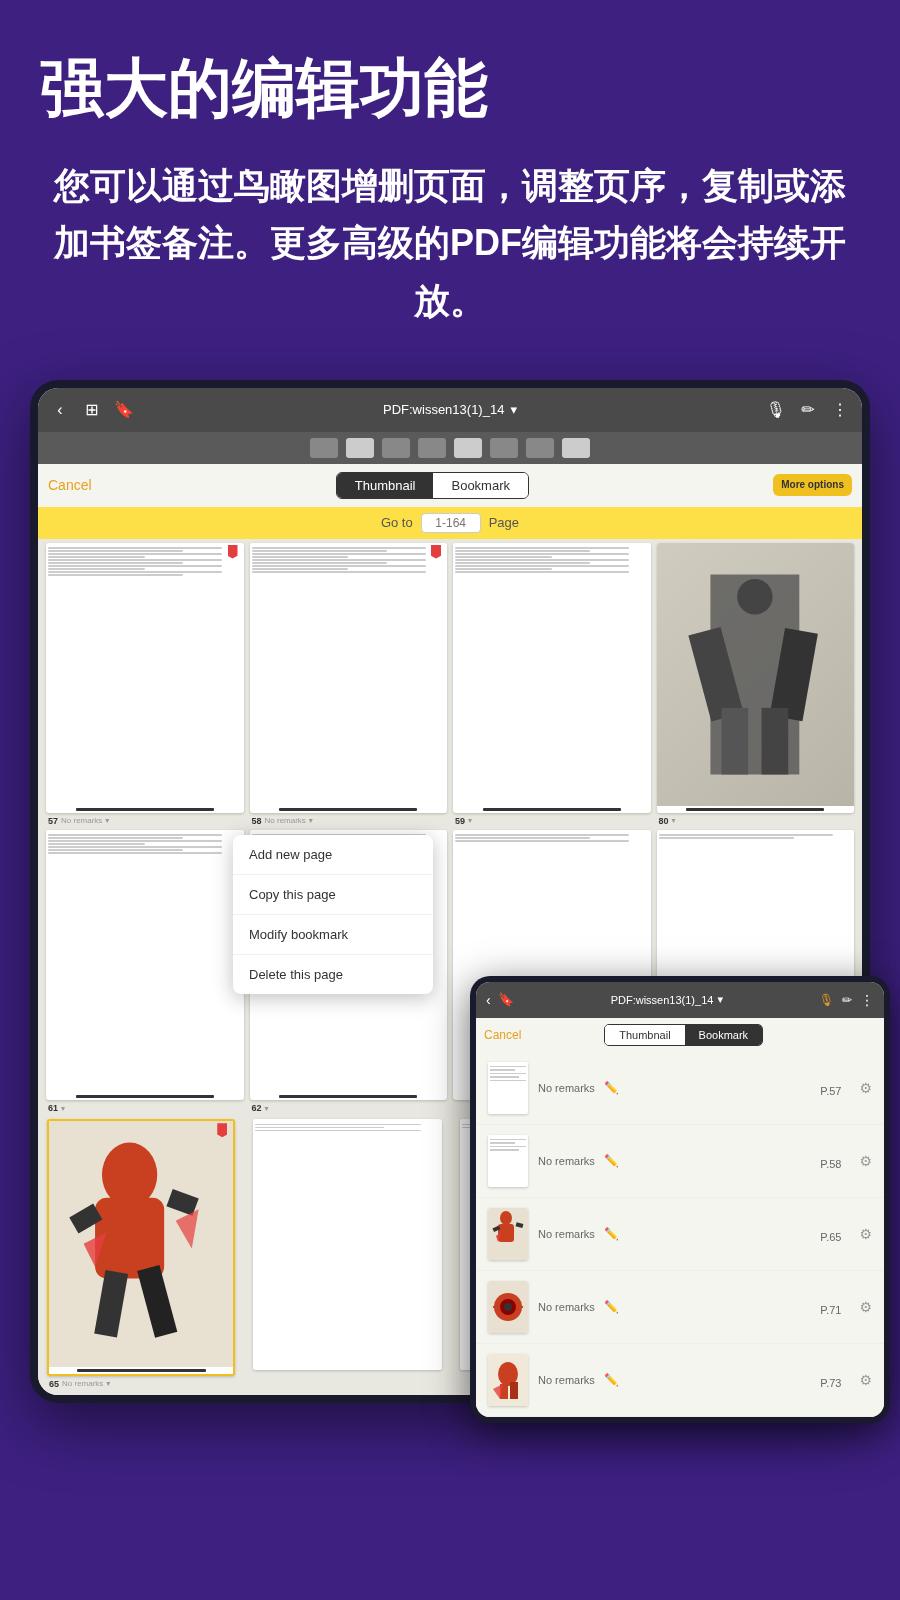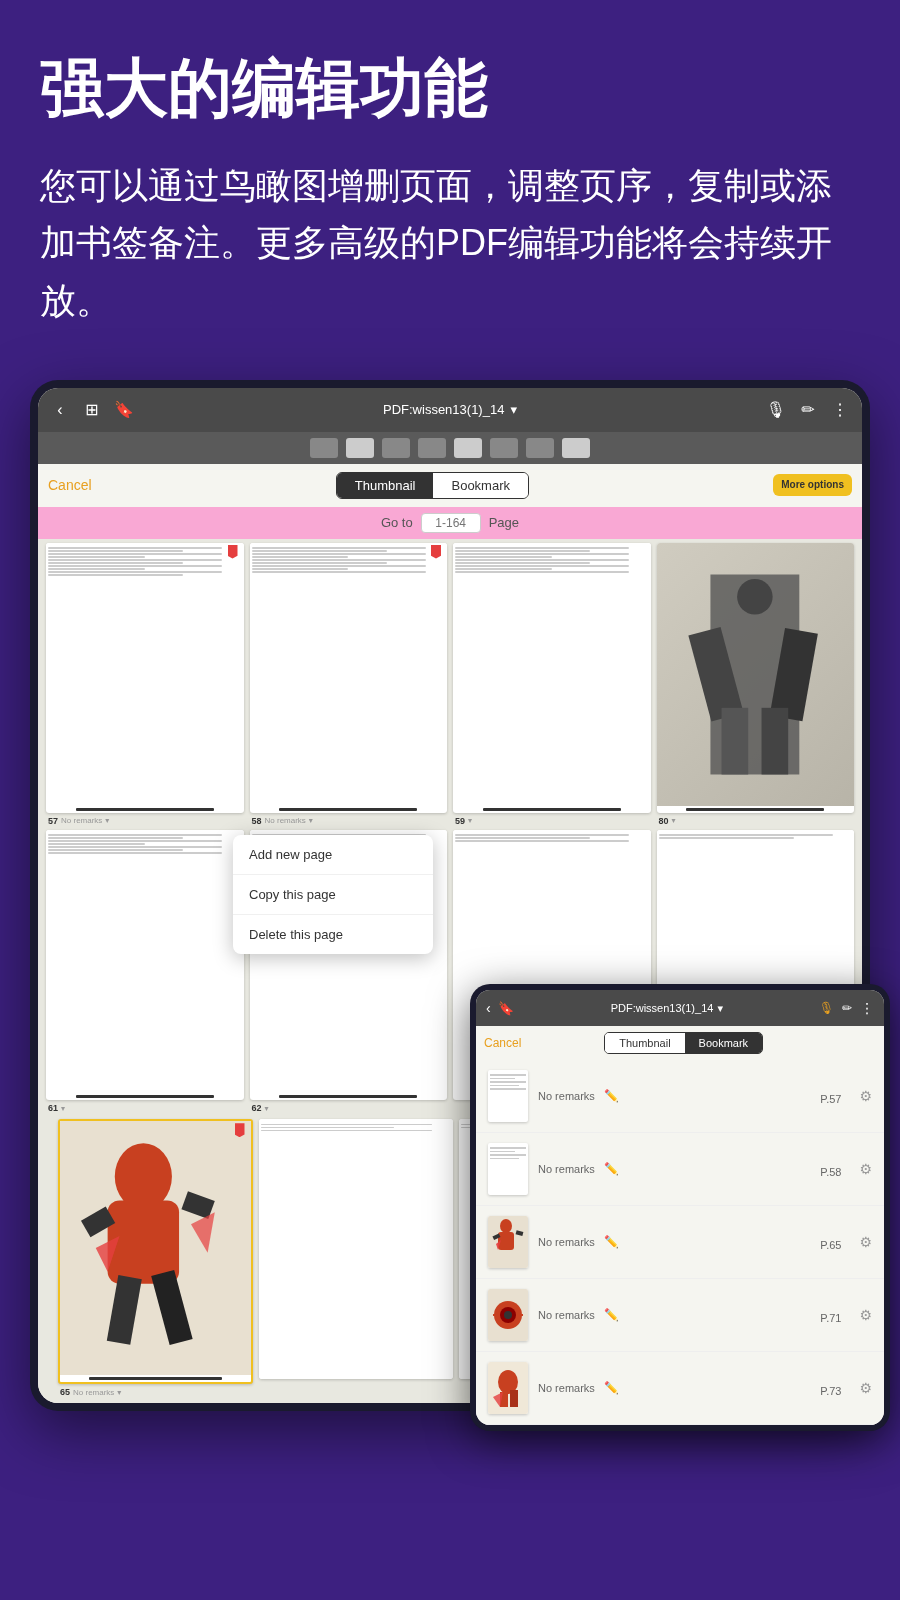--- a/index.html
+++ b/index.html
@@ -20,21 +20,22 @@
       font-size: 64px;
       font-weight: 900;
       color: white;
       line-height: 1.2;
       margin-bottom: 30px;
     }
     .main-description {
       font-size: 36px;
       color: white;
       line-height: 1.6;
-      font-weight: 400;
+      font-weight: 700;
+      text-align: center;
     }
 
     
     .device-area {
       padding: 30px 30px 0 30px;
       position: relative;
     }
 
     
     .tablet-main {
@@ -153,21 +154,21 @@
       line-height: 1.2;
     }
 
     
     .goto-bar {
       display: flex;
       align-items: center;
       justify-content: center;
       gap: 8px;
       padding: 6px 0;
-      background: #f9a8d4;
+      background: #fde047;
       font-size: 13px;
       color: #555;
     }
     .goto-input {
       border: 1px solid #ccc;
       border-radius: 4px;
       padding: 2px 6px;
       width: 60px;
       text-align: center;
       font-size: 12px;
@@ -276,22 +277,22 @@
       gap: 6px;
       padding: 0 8px 6px 8px;
       background: #e8e8e0;
       position: relative;
     }
 
     
     .third-grid-row {
       display: grid;
       grid-template-columns: repeat(4, 1fr);
-      gap: 6px;
-      padding: 0 8px 6px 20px;
+      gap: 18px;
+      padding: 0 8px 6px 9px;
       background: #e8e8e0;
     }
 
     
     .artwork-thumb {
       background: #d4d0c8;
     }
 
     
     .secondary-device {
@@ -653,20 +654,21 @@
                 </div>
               </div>
               <div class="thumb-underline"></div>
             </div>
           </div>
         </div>
 
         <div class="context-menu" style="top: 5px; left: 195px;">
           <div class="context-menu-item">Add new page</div>
           <div class="context-menu-item">Copy this page</div>
+          <div class="context-menu-item">Modify bookmark</div>
           <div class="context-menu-item">Delete this page</div>
         </div>
       </div>
 
       <div class="third-grid-row">
 
         <div class="thumb-col">
           <div class="thumb-card highlight-selected">
             <div class="thumb-img fighter-art">
               <div class="thumb-bookmark" style="background:#e53e3e;"></div>

